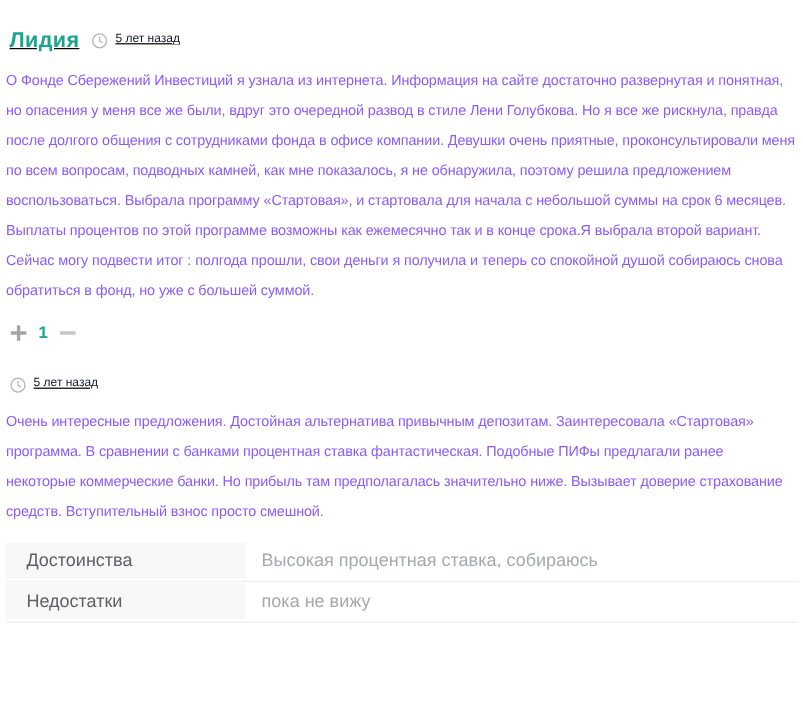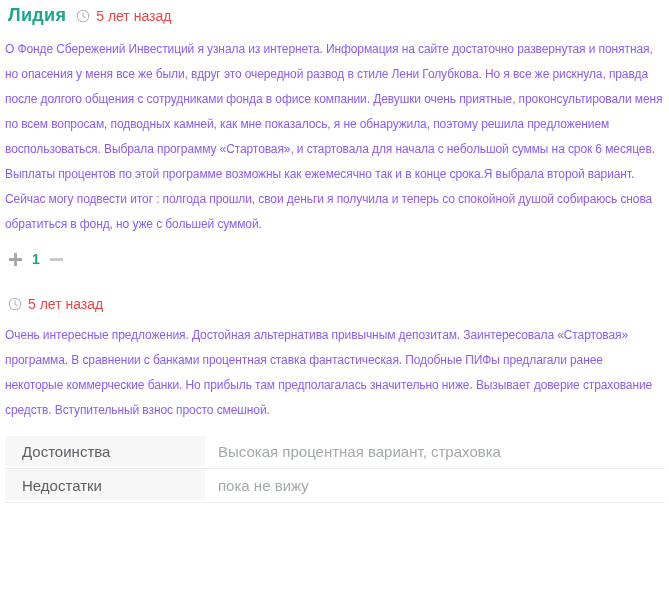--- a/index.html
+++ b/index.html
@@ -4,26 +4,26 @@
 <style>
   * { box-sizing: border-box; }
   html, body { margin: 0; padding: 0; background: #ffffff; }
   .page {
     width: 669px; height: 589px; overflow: hidden;
     background: #ffffff;
     font-family: "Liberation Sans", sans-serif;
     padding: 3px 4px 0 5px;
   }
   .comment { margin: 0; }
-  .comment-header { display: flex; align-items: center; margin: 2px 0 8px 3px; }
+  .comment-header { display: flex; align-items: center; margin: 20px 0 8px 3px; text-decoration: underline; }
   .author {
     font-size: 18px; font-weight: bold; letter-spacing: 0.3px;
     color: var(--accent); margin-right: 10px; cursor: pointer;
   }
-  .time-wrap { display: flex; align-items: center; color: #ef4444; font-size: 14px; }
+  .time-wrap { display: flex; align-items: flex-start; color: #0f172a; font-size: 10px; }
   .clock-icon { width: 14px; height: 14px; margin-right: 6px; display: inline-block; color: #b3b8bb; }
   .clock-icon svg { width: 14px; height: 14px; display: block; }
   .comment-body {
     color: #8b5cf6; font-size: 12px; line-height: 25px;
     letter-spacing: -0.1px; margin: 11px 0 0 0; padding-right: 2px;
   }
   .vote-row { display: flex; align-items: center; margin: 10px 0 25px 3px; height: 24px; }
   .vote-btn { display: inline-flex; align-items: center; cursor: pointer; }
   .plus-icon { color: #a6a6a6; }
   .minus-icon { color: #c7c7c7; }
@@ -90,21 +90,21 @@
             </svg>
         </span>
         <span>5 лет назад</span>
       </span>
     </div>
     <p class="comment-body">Очень интересные предложения. Достойная альтернатива привычным депозитам. Заинтересовала «Стартовая» программа. В сравнении с банками процентная ставка фантастическая. Подобные ПИФы предлагали ранее некоторые коммерческие банки. Но прибыль там предполагалась значительно ниже. Вызывает доверие страхование средств. Вступительный взнос просто смешной.</p>
 
     <div class="pc-table">
       <div class="pc-row">
         <div class="pc-label">Достоинства</div>
-        <div class="pc-value">Высокая процентная вариант, страховка</div>
+        <div class="pc-value">Высокая процентная ставка, собираюсь</div>
       </div>
       <div class="pc-row">
         <div class="pc-label">Недостатки</div>
         <div class="pc-value">пока не вижу</div>
       </div>
     </div>
   </div>
 
 </div>
 

